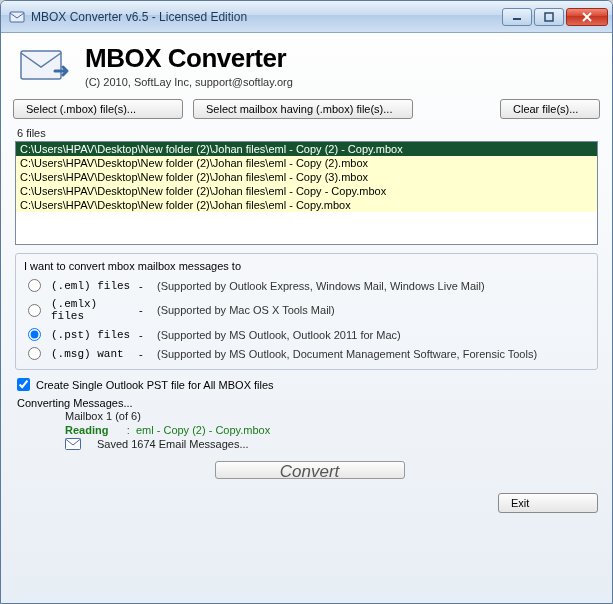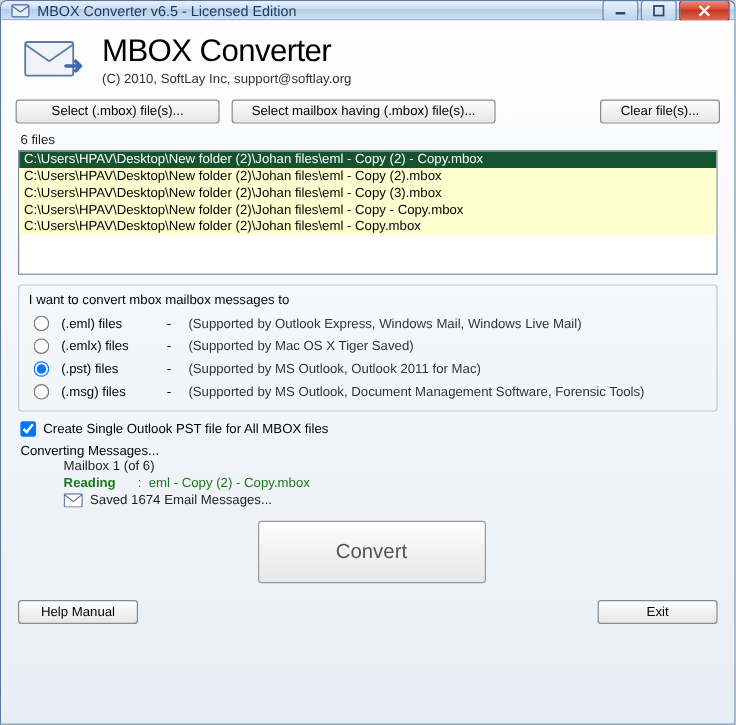--- a/index.html
+++ b/index.html
@@ -1,53 +1,53 @@
 <!DOCTYPE html>
 <html><head>
 <meta charset="utf-8">
 <style>
 * { box-sizing: border-box; margin: 0; padding: 0; }
 body { font-family: "Segoe UI", Tahoma, sans-serif; font-size: 11px; background: #d0d0d0; width: 613px; height: 604px; overflow: hidden; }
 .window { width: 613px; height: 604px; background: #fff; border: 1px solid #5a7aa0; border-radius: 6px 6px 0 0; overflow: hidden; display: flex; flex-direction: column; }
-.titlebar { height: 16px; background: linear-gradient(to bottom, #eaf2fb, #c9dbf0 45%, #b5cce8 46%, #cfe0f3); display: flex; align-items: center; padding: 0 4px 0 8px; border-bottom: 1px solid #8aa5c6; }
+.titlebar { height: 32px; background: linear-gradient(to bottom, #eaf2fb, #c9dbf0 45%, #b5cce8 46%, #cfe0f3); display: flex; align-items: center; padding: 0 4px 0 8px; border-bottom: 1px solid #8aa5c6; }
 .titlebar-icon { width: 16px; height: 16px; margin-right: 6px; display: flex; align-items: center; justify-content: center; }
 .titlebar-title { flex: 1; color: #1a3a5a; font-size: 12px; }
 .winbtns { display: flex; gap: 2px; }
 .winbtn { width: 30px; height: 18px; border: 1px solid #6b88a8; border-radius: 3px; display: flex; align-items: center; justify-content: center; font-size: 10px; cursor: pointer; }
 .winbtn.min, .winbtn.max { background: linear-gradient(to bottom, #e8f1fb, #bcd3ec); color: #2a4a6a; }
 .winbtn.close { width: 42px; background: linear-gradient(to bottom, #f08a7a, #d94530 45%, #c53520 46%, #e06a55); border-color: #a02a18; color: #fff; font-weight: bold; }
 .content { flex: 1; padding: 6px; background: linear-gradient(to bottom, #fefefe, #e8eef5); display: flex; flex-direction: column; }
 .header { display: flex; align-items: center; padding: 2px 8px 8px 8px; gap: 14px; }
 .mail-icon { width: 56px; height: 48px; display: flex; align-items: center; justify-content: center; }
-.header-text h1 { font-size: 26px; font-weight: normal; color: #000; letter-spacing: -0.5px; }
+.header-text h1 { font-size: 26px; font-weight: bold; color: #000; letter-spacing: -0.5px; }
 .header-text .sub { font-size: 11px; color: #333; margin-top: 2px; }
 .btnrow { display: flex; gap: 10px; padding: 2px 6px 8px 6px; }
-.btn { background: linear-gradient(to bottom, #fdfdfd, #e6e6e6); border: 1px solid #8a8a8a; border-radius: 3px; padding: 3px 12px; font-size: 11px; cursor: pointer; min-width: 100px; text-align: center; }
+.btn { background: linear-gradient(to bottom, #fdfdfd, #e6e6e6); border: 1px solid #8a8a8a; border-radius: 3px; padding: 3px 12px; font-size: 11px; cursor: pointer; min-width: 100px; text-align: left; }
 .btn.wide { flex: 0 0 170px; }
 .btn.wider { flex: 0 0 220px; }
 .spacer { flex: 1; }
 .filecount { padding: 0 10px 2px 10px; font-size: 11px; color: #222; }
 .filelist { margin: 0 8px 8px 8px; border: 1px solid #7a8aa0; background: #fff; height: 104px; overflow: hidden; }
 .filelist .row { padding: 1px 4px; font-size: 11px; background: #ffffd0; color: #000; white-space: nowrap; }
 .filelist .row.selected { background: #14532d; color: #fff; }
 .convopts { margin: 0 8px; border: 1px solid #bcc8d8; border-radius: 3px; padding: 6px 8px; }
 .convopts .lead { margin-bottom: 4px; }
 .optrow { display: flex; align-items: center; gap: 8px; padding: 3px 0; }
 .optrow input[type=radio] { margin: 0 2px 0 4px; }
-.optrow .fmt { width: 80px; }
+.optrow .fmt { width: 80px; font-family: Liberation Mono, monospace; }
 .optrow .dash { width: 10px; }
 .optrow .desc { color: #333; }
 .chkline { display: flex; align-items: center; gap: 6px; margin: 8px 10px 4px 10px; }
 .status { margin: 2px 10px 4px 10px; font-size: 11px; }
-.status .indent { margin-left: 24px; padding: 1px 12px; color: #222; }
+.status .indent { margin-left: 36px; padding: 1px 12px; color: #222; }
 .status .reading { color: #1a7a1a; }
 .status .reading b { font-weight: bold; }
-.status .saved { display: flex; align-items: center; gap: 6px; }
+.status .saved { display: flex; align-items: center; gap: 16px; }
 .status .saved svg { flex-shrink: 0; }
-.convertbtn { align-self: center; margin: 6px 0 10px 6px; width: 190px; height: 52px; font-size: 17px; color: #555; background: linear-gradient(to bottom,#fdfdfd,#e7e7e7); border: 1px solid #999; border-radius: 3px; cursor: pointer; }
+.convertbtn { align-self: center; margin: 6px 0 10px 6px; width: 190px; height: 18px; font-size: 17px; color: #555; background: linear-gradient(to bottom,#fdfdfd,#e7e7e7); border: 1px solid #999; border-radius: 3px; cursor: pointer; font-style: italic; }
 .footer { display: flex; padding: 4px 8px 8px 8px; }
 </style>
 </head>
 <body>
 
 <div class="window">
   <div class="titlebar">
     <span class="titlebar-icon">
       <svg width="16" height="16" viewBox="0 0 16 16">
           <rect x="1" y="3" width="14" height="10" rx="1" fill="#e8eef8" stroke="#4a6aa0"></rect>
@@ -111,31 +111,31 @@
           <div class="optrow">
             <input type="radio" name="fmt" style="">
             <span class="fmt">(.eml) files</span>
             <span class="dash">-</span>
             <span class="desc">(Supported by Outlook Express, Windows Mail, Windows Live Mail)</span>
           </div>
           <div class="optrow">
             <input type="radio" name="fmt" style="">
             <span class="fmt">(.emlx) files</span>
             <span class="dash">-</span>
-            <span class="desc">(Supported by Mac OS X Tiger Saved)</span>
+            <span class="desc">(Supported by Mac OS X Tools Mail)</span>
           </div>
           <div class="optrow">
             <input type="radio" name="fmt" checked="" style="">
             <span class="fmt">(.pst) files</span>
             <span class="dash">-</span>
             <span class="desc">(Supported by MS Outlook, Outlook 2011 for Mac)</span>
           </div>
           <div class="optrow">
             <input type="radio" name="fmt" style="">
-            <span class="fmt">(.msg) files</span>
+            <span class="fmt">(.msg) want</span>
             <span class="dash">-</span>
             <span class="desc">(Supported by MS Outlook, Document Management Software, Forensic Tools)</span>
           </div>
         </div>
     </div>
 
     <div class="chkline">
       <input type="checkbox" id="pstchk" checked="" style="">
       <label for="pstchk">Create Single Outlook PST file for All MBOX files</label>
     </div>
@@ -151,18 +151,17 @@
             <rect x="0.5" y="0.5" width="15" height="11" rx="1" fill="#fff" stroke="#4a6aa0"></rect>
             <path d="M0.5 1 L8 7 L15.5 1" fill="none" stroke="#4a6aa0"></path>
           </svg>
         <span>Saved 1674 Email Messages...</span>
       </div>
     </div>
 
     <button class="convertbtn">Convert</button>
 
     <div class="footer">
-      <button class="btn">Help Manual</button>
       <div class="spacer"></div>
       <button class="btn">Exit</button>
     </div>
   </div>
 </div>
 
 </body></html>

